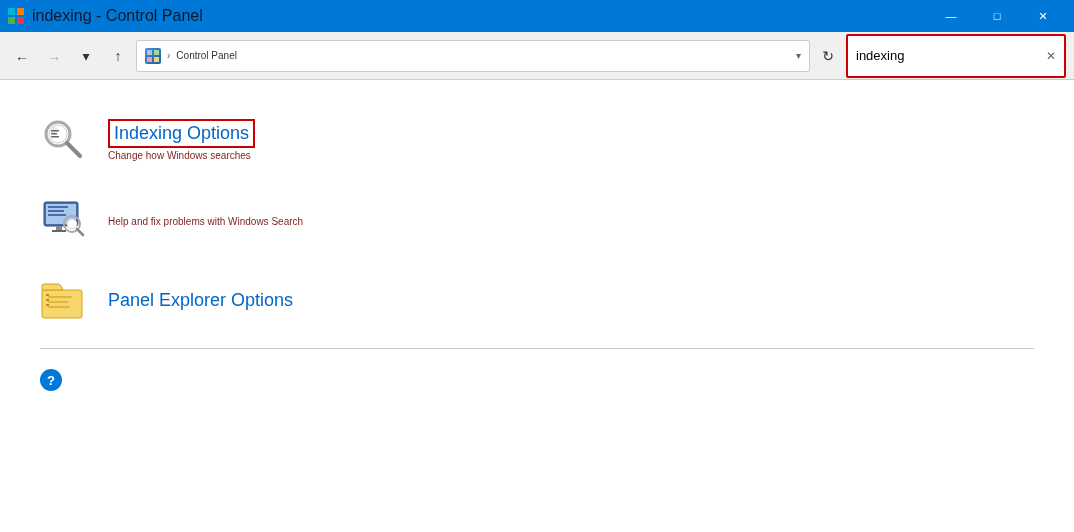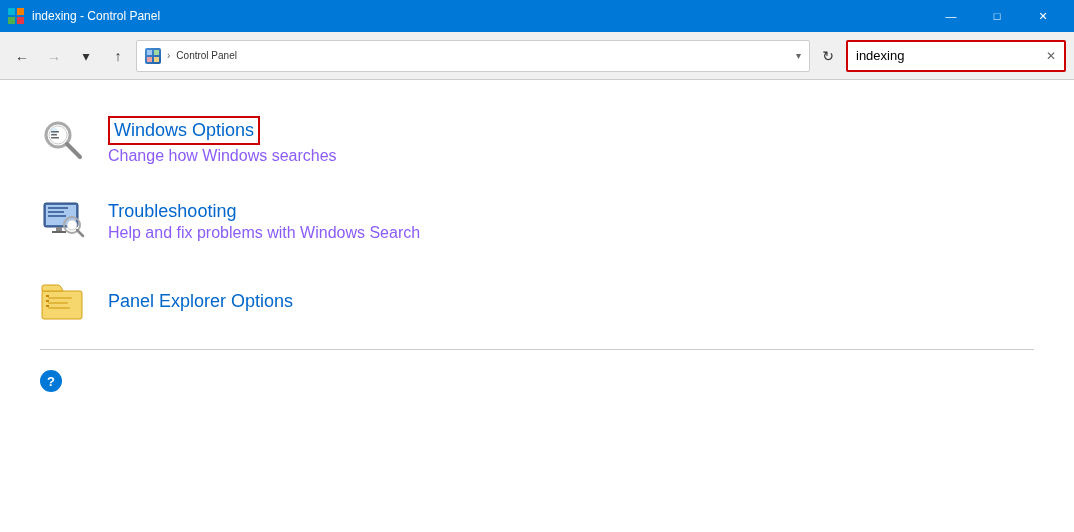--- a/index.html
+++ b/index.html
@@ -20,22 +20,22 @@
       gap: 8px;
     }
     .title-bar-icon {
       width: 16px;
       height: 16px;
       display: flex;
       align-items: center;
       justify-content: center;
     }
     .title-bar-text {
-      color: #ffffff;
-      font-size: 12px;
+      color: #0f172a;
+      font-size: 16px;
     }
     .title-bar-controls {
       display: flex;
       gap: 0;
     }
     .title-btn {
       width: 46px;
       height: 32px;
       display: flex;
       align-items: center;
@@ -113,21 +113,21 @@
       cursor: pointer;
       font-size: 14px;
       color: #333;
       border-radius: 2px;
     }
 
     
     .search-box {
       display: flex;
       align-items: center;
-      height: 32px;
+      height: 44px;
       border: 2px solid #cc0000;
       background: #fff;
       border-radius: 2px;
       width: 220px;
     }
     .search-input {
       border: none;
       outline: none;
       font-size: 13px;
       padding: 0 8px;
@@ -182,22 +182,22 @@
       color: #0066cc;
       text-decoration: none;
       display: block;
     }
     .item-title.highlighted {
       border: 2px solid #cc0000;
       padding: 2px 4px;
       display: inline-block;
     }
     .item-subtitle {
-      font-size: 16px;
-      color: #8b5cf6;
+      font-size: 10px;
+      color: #7f1d1d;
       margin-top: 2px;
       display: block;
     }
 
     
     .divider {
       border: none;
       border-top: 1px solid #ccc;
       margin: 8px 0;
     }
@@ -291,21 +291,21 @@
           <ellipse cx="14" cy="14" rx="4" ry="3" fill="#d0e8f8" opacity="0.7"></ellipse>
 
           <line x1="27" y1="27" x2="40" y2="40" stroke="#888" stroke-width="4" stroke-linecap="round"></line>
 
           <rect x="11" y="14" width="8" height="1.5" fill="#666" rx="0.5"></rect>
           <rect x="11" y="17" width="6" height="1.5" fill="#666" rx="0.5"></rect>
           <rect x="11" y="20" width="8" height="1.5" fill="#666" rx="0.5"></rect>
         </svg>
       </div>
       <div class="item-text">
-        <span class="item-title highlighted">Windows Options</span>
+        <span class="item-title highlighted">Indexing Options</span>
         <span class="item-subtitle">Change how Windows searches</span>
       </div>
     </div>
 
     <div class="list-item">
       <div class="item-icon">
         <svg width="48" height="48" viewBox="0 0 48 48">
 
           <rect x="4" y="6" width="34" height="24" rx="2" fill="#4a6fa5" stroke="#2a4f85" stroke-width="1"></rect>
           <rect x="6" y="8" width="30" height="20" fill="#a8c8f0"></rect>
@@ -316,21 +316,20 @@
 
           <rect x="16" y="30" width="6" height="4" fill="#888"></rect>
           <rect x="12" y="34" width="14" height="2" fill="#666"></rect>
 
           <circle cx="32" cy="28" r="8" fill="none" stroke="#aaa" stroke-width="2"></circle>
           <circle cx="32" cy="28" r="5" fill="white" stroke="#ccc" stroke-width="1"></circle>
           <line x1="37" y1="33" x2="43" y2="39" stroke="#888" stroke-width="2.5" stroke-linecap="round"></line>
         </svg>
       </div>
       <div class="item-text">
-        <span class="item-title">Troubleshooting</span>
         <span class="item-subtitle">Help and fix problems with Windows Search</span>
       </div>
     </div>
 
     <div class="list-item">
       <div class="item-icon">
         <svg width="48" height="48" viewBox="0 0 48 48">
 
           <rect x="2" y="14" width="40" height="28" rx="2" fill="#f5d76e" stroke="#d4a017" stroke-width="1"></rect>
 

